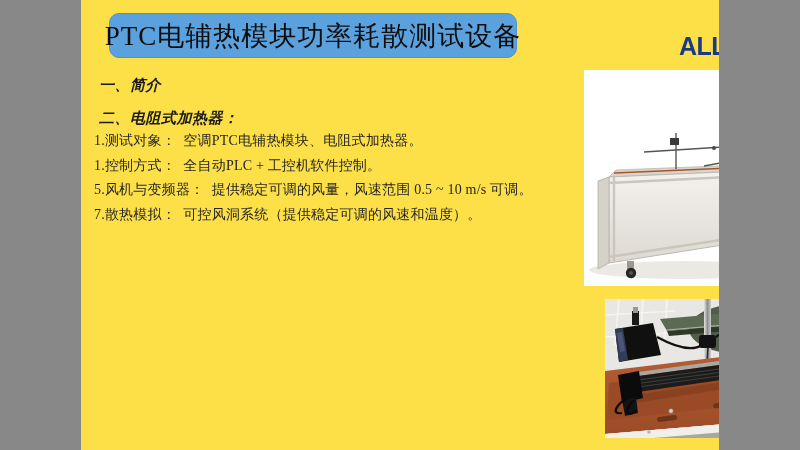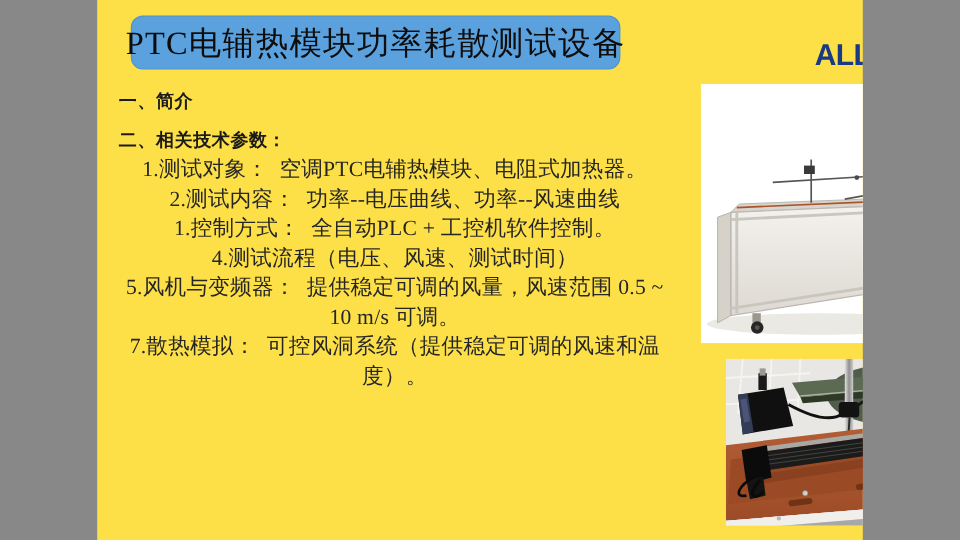--- a/index.html
+++ b/index.html
@@ -27,29 +27,29 @@
     font-family:"Liberation Sans","DejaVu Sans",sans-serif;
     color:#1b3a86;
   }
   .logo .latin { font-size:25px; font-weight:800; letter-spacing:-0.5px; }
   .logo .cjk   { font-size:22px; font-weight:800; margin-left:7px; letter-spacing:1px; }
   .logo .reg   { font-size:11px; font-weight:700; position:relative; top:-14px; margin-left:2px; }
   
   .content { position:absolute; left:13px; top:74px; width:470px; }
   .sec-head {
     font-size:15px; font-weight:bold; line-height:22px; padding-left:5px;
-    color:#1a1a1a; letter-spacing:0.5px;
+    color:#1a1a1a; letter-spacing:0.5px;font-style:italic;
   }
   .para {
     font-size:14px; line-height:25px; text-align:justify; text-indent:21px;
     letter-spacing:0.2px;
   }
   .sec2 { margin-top:11px; }
   .item {
-    font-size:18px; line-height:24.5px; white-space:pre-wrap; letter-spacing:0.2px;text-align:center;
+    font-size:14px; line-height:24.5px; white-space:pre-wrap; letter-spacing:0.2px;
   }
   
   .photo { position:absolute; display:block; }
   .photo-top    { left:503px; top:70px;  width:292px; height:216px; }
   .photo-bottom { left:524px; top:299px; width:266px; height:139px; }
 </style>
 </head>
 <body>
 
 <div class="page">
@@ -58,25 +58,23 @@
     <span class="title">PTC电辅热模块功率耗散测试设备</span>
   </div>
 
   <div class="logo">
     <span class="latin">ALLISON</span>
     <span class="reg">®</span>
   </div>
 
   <div class="content">
     <div class="sec-head">一、简介</div>
-    <div class="sec-head sec2">二、相关技术参数：</div>
+    <div class="sec-head sec2">二、电阻式加热器：</div>
     <div class="item">1.测试对象：  空调PTC电辅热模块、电阻式加热器。</div>
-    <div class="item">2.测试内容：  功率--电压曲线、功率--风速曲线</div>
     <div class="item">1.控制方式：  全自动PLC + 工控机软件控制。</div>
-    <div class="item">4.测试流程（电压、风速、测试时间）</div>
     <div class="item">5.风机与变频器：  提供稳定可调的风量，风速范围 0.5 ~ 10 m/s 可调。</div>
     <div class="item">7.散热模拟：  可控风洞系统（提供稳定可调的风速和温度）。</div>
   </div>
 
   <svg class="photo photo-top" viewBox="0 0 292 216">
     <defs>
       <linearGradient id="chamberFace" x1="0" y1="0" x2="0" y2="1">
         <stop offset="0" stop-color="#f4f2ee"></stop>
           <stop offset="1" stop-color="#ddd9d2"></stop>
       </linearGradient>

